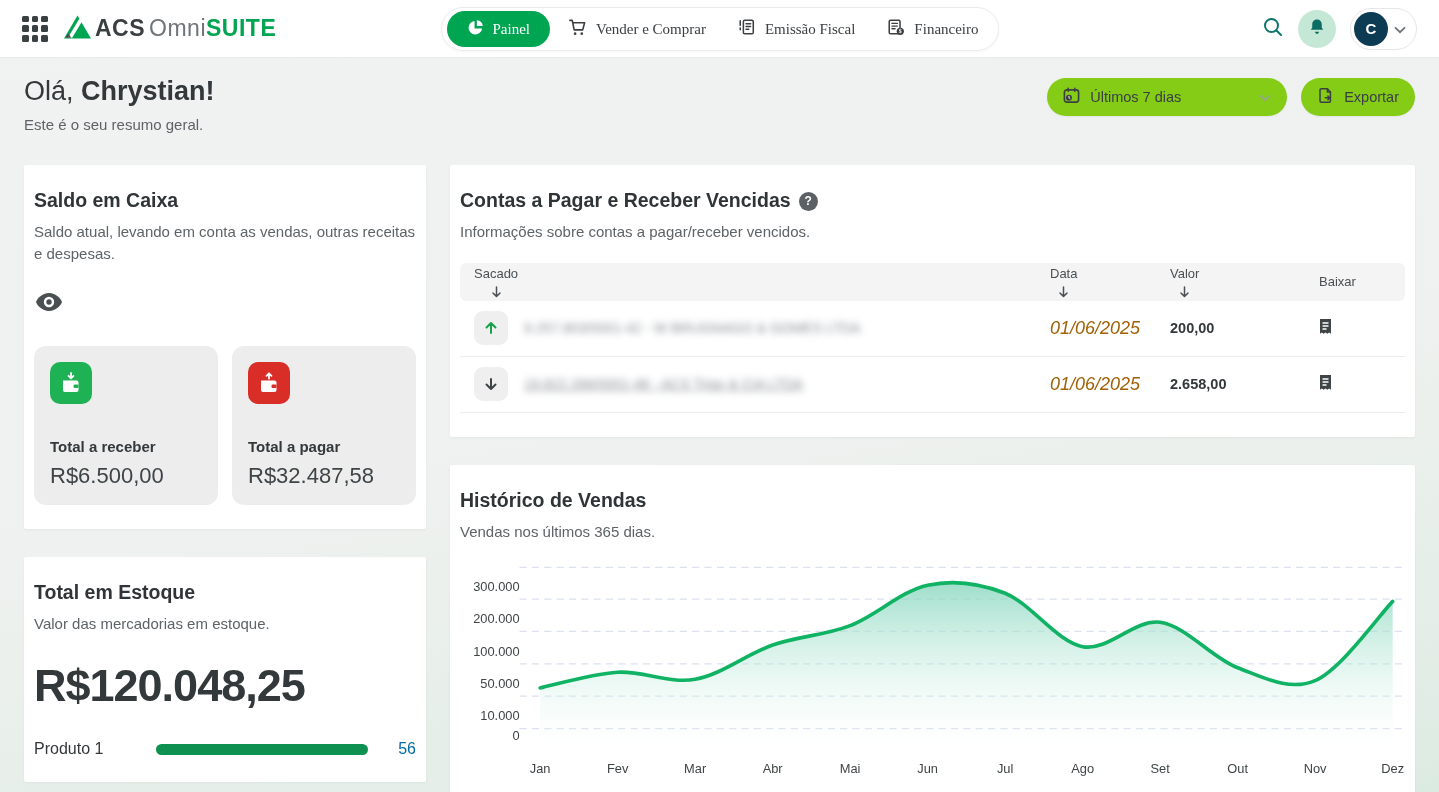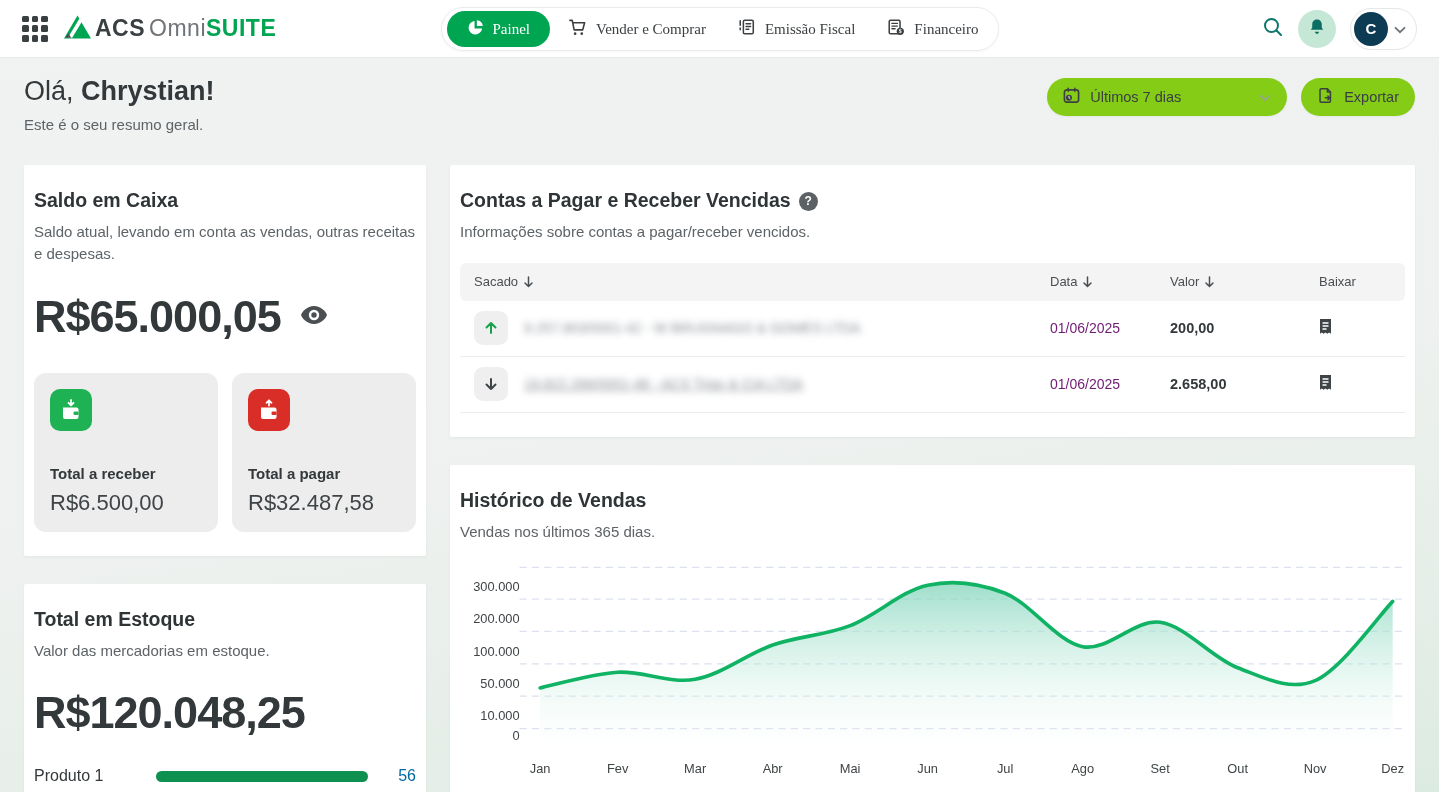--- a/index.html
+++ b/index.html
@@ -68,25 +68,25 @@
 
   
   .help-badge{width:19px;height:19px;border-radius:50%;background:#5c6165;color:#fff;font-size:12px;font-weight:700;display:inline-flex;align-items:center;justify-content:center;margin-left:8px;vertical-align:2px;cursor:pointer;}
   .table{margin-top:20px;}
   .t-head{display:flex;align-items:center;background:#f4f4f5;border-radius:6px;height:38px;padding:0 14px;font-size:13px;color:#4a4f53;}
   .t-row{display:flex;align-items:center;height:56px;padding:0 14px;border-bottom:1px solid #ececec;}
   .c-sacado{flex:1;display:flex;align-items:center;gap:16px;}
   .c-data{width:120px;}
   .c-valor{width:125px;}
   .c-baixar{width:72px;margin-left:24px;}
-  .sort{display:inline-flex;align-items:center;gap:5px;cursor:pointer;}
+  .sort{display:inline-flex;align-items:center;gap:5px;cursor:pointer;flex-direction:column;}
   .dir-icon{width:34px;height:34px;border-radius:9px;background:#efefef;display:flex;align-items:center;justify-content:center;flex:0 0 auto;}
   .sacado-text{font-size:14px;color:#8a9096;filter:blur(3.5px);white-space:nowrap;overflow:hidden;}
   .sacado-text.linked{text-decoration:underline;}
-  .cell-data{font-size:14px;color:#701a75;}
+  .cell-data{font-size:18px;color:#a16207;font-style:italic;}
   .cell-valor{font-size:14.5px;font-weight:700;color:#33383a;}
 
   
   .chart-wrap{margin-top:14px;}
   .chart-wrap svg{width:100%;height:auto;display:block;}
 </style>
 </head>
 <body>
 
 <header class="topbar">
@@ -224,21 +224,20 @@
     </div>
   </div>
 
   <div class="main-grid">
 
     <div class="col">
       <section class="card">
         <h2 class="card-title">Saldo em Caixa</h2>
         <p class="card-sub">Saldo atual, levando em conta as vendas, outras receitas e despesas.</p>
         <div class="amount-row">
-          <span class="big-amount">R$65.000,05</span>
           <button class="icon-btn">
             <span>
               <svg width="30" height="22" viewBox="0 0 30 22">
                   <path d="M15 2 C8 2 3.4 7.5 2 11 C3.4 14.5 8 20 15 20 C22 20 26.6 14.5 28 11 C26.6 7.5 22 2 15 2 Z" fill="#4a4f52"></path>
                   <circle cx="15" cy="11" r="5.2" fill="#fff"></circle>
                   <circle cx="15" cy="11" r="2.7" fill="#4a4f52"></circle>
                 </svg>
             </span>
           </button>
         </div>

